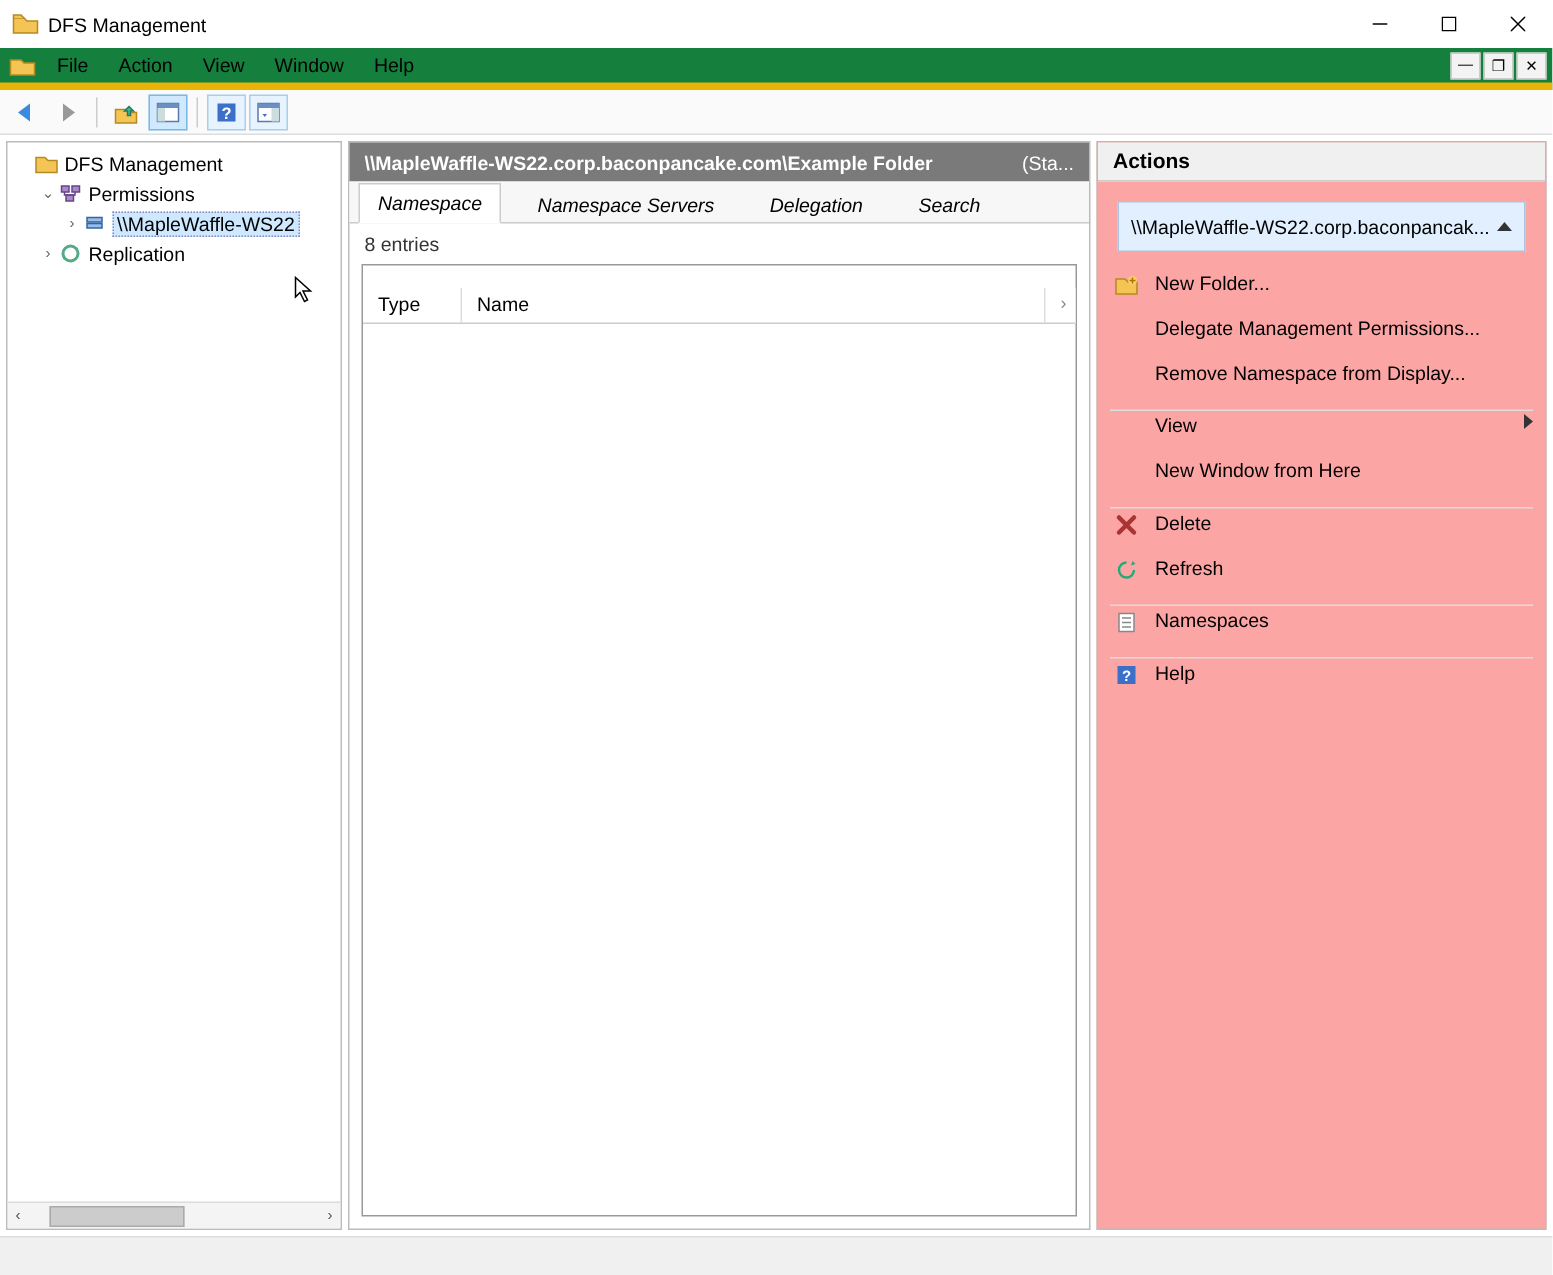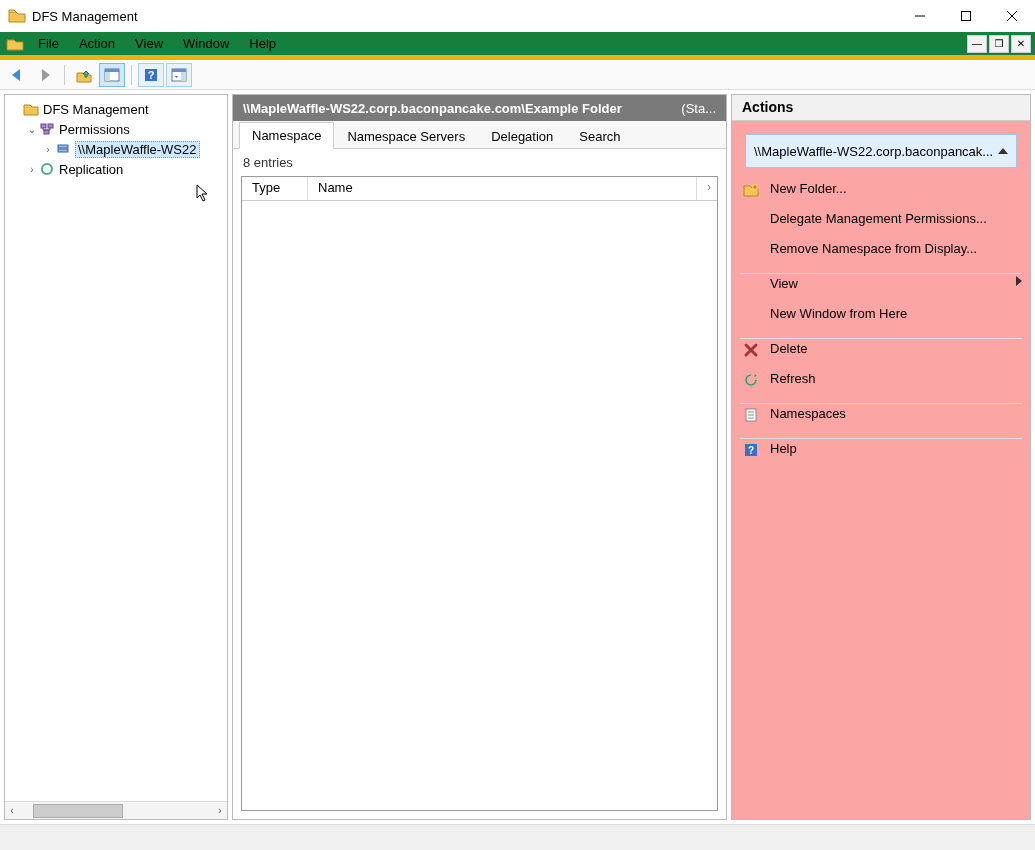--- a/index.html
+++ b/index.html
@@ -45,28 +45,28 @@
   .tree-scroll .thumb { width: 90px; height: 14px; background: #ccc; margin-left: 14px; border:1px solid #aaa; border-radius:0;}
   .tree-scroll .arrow { width: 14px; height: 14px; display: flex; align-items: center; justify-content: center; font-size: 10px; color: #555; }
   .tree-scroll .spacer { flex:1; }
   
   
   .center-panel { flex: 1; margin: 4px; border: 1px solid #bbb; background: #fff; display: flex; flex-direction: column; }
   .center-header { height: 26px; background: #7a7a7a; color: #fff; font-weight: bold; display: flex; align-items: center; padding: 0 10px; font-size: 13px; }
   .center-header .path { flex: 1; overflow: hidden; text-overflow: ellipsis; white-space: nowrap; }
   .center-header .status { font-weight: normal; margin-left: 25px; }
   
-  .tabs { height: 28px; display: flex; align-items: flex-end; padding: 0 6px; background: #f7f7f7; border-bottom: 1px solid #ccc; gap: 0; }
+  .tabs { height: 28px; display: flex; align-items: flex-end; padding: 0 6px; background: #f7f7f7; border-bottom: 1px solid #ccc; gap: 11px; font-style: italic; }
   .tab { padding: 5px 12px 5px 12px; font-size: 13px; border: 1px solid transparent; border-bottom: none; cursor: default; position: relative; top:1px;}
   .tab.active { background: #fff; border: 1px solid #ccc; border-bottom: 1px solid #fff; }
   
   .entries-label { padding: 6px 10px; font-size: 13px; color: #333; }
   
   .table-wrap { flex: 1; margin: 0 8px 8px 8px; border: 1px solid #999; background: #fff; }
-  .table-head { display: flex; height: 24px; border-bottom: 1px solid #ccc; background: #fff; }
+  .table-head { display: flex; height: 24px; border-bottom: 1px solid #ccc; background: #fff; margin-top: 15px; }
   .table-head .col { padding: 3px 10px; border-right: 1px solid #ddd; font-size: 13px; text-align: left; }
   .table-head .col.type { width: 66px; }
   .table-head .col.name { flex: 1; }
   .table-head .col.last { width: 12px; border-right:none; text-align:center; color:#888; font-size:12px;}
   
   
   .actions-panel { width: 300px; border: 1px solid #bbb; margin: 4px 4px 4px 0; background: #fca5a5; display: flex; flex-direction: column; }
   .actions-header { height: 26px; background: #f0f0f0; border-bottom: 1px solid #ccc; padding: 4px 10px; font-weight: bold; font-size: 14px; }
   .actions-context { height: 34px; background: #e1efff; border: 1px solid #a7c5e3; margin: 13px; padding: 12px 8px; display: flex; align-items: center; font-size: 13px; }
   .actions-context .ctx-text { flex: 1; overflow: hidden; text-overflow: ellipsis; white-space: nowrap; }

